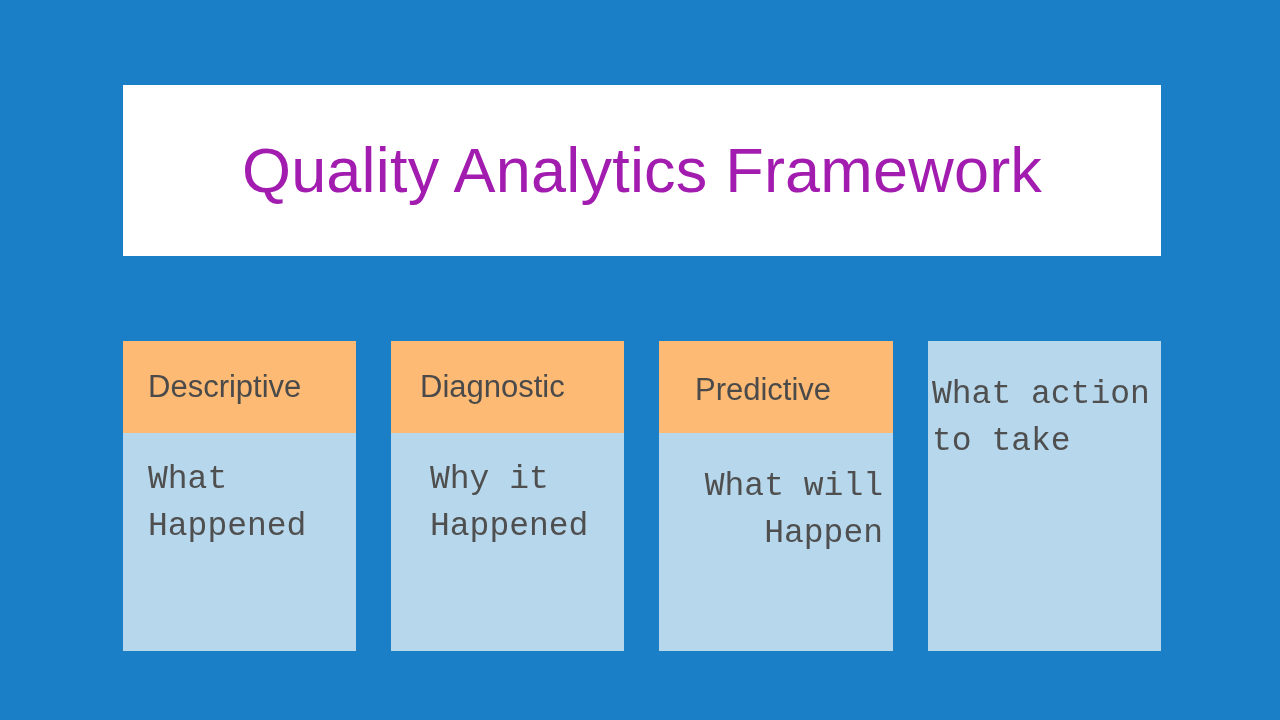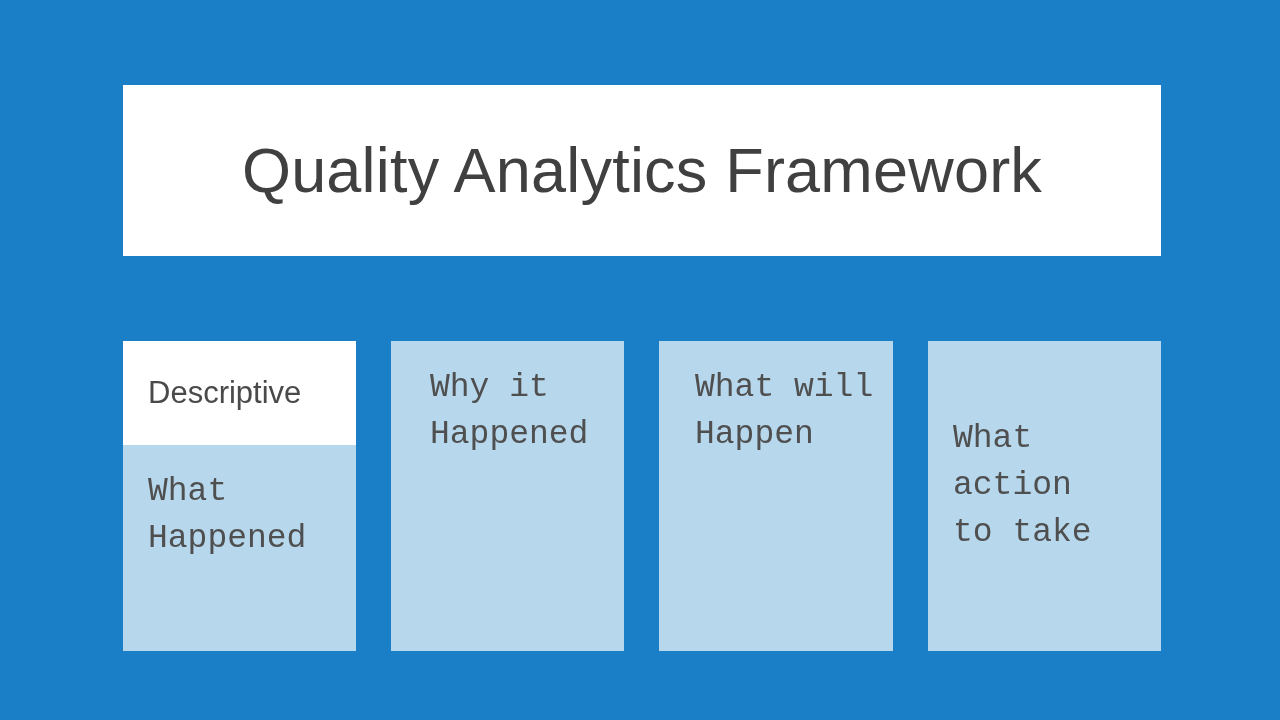--- a/index.html
+++ b/index.html
@@ -29,42 +29,42 @@
     height: 171px;
     background: #ffffff;
     display: flex;
     align-items: center;
     justify-content: center;
   }
   #title-text {
     font-family: "Liberation Sans", sans-serif;
     font-size: 63px;
     font-weight: 400;
-    color: #404040;
+    color: #a21caf;
     letter-spacing: 0.2px;
     line-height: 1.1;
     white-space: nowrap;
   }
 
   
   #cards-row {
     position: absolute;
     left: 0;
     top: 341px;
   }
   .card {
     position: absolute;
     top: 0;
     height: 310px;
     background: #b6d7ec;
     overflow: hidden;
   }
   .card-header {
-    height: 104px;
-    background: #ffffff;
+    height: 92px;
+    background: #fdba74;
     box-sizing: border-box;
     display: flex;
     align-items: center;
   }
   .card-header-text {
     font-family: "Liberation Sans", sans-serif;
     font-size: 31px;
     font-weight: 400;
     color: #4a4a4a;
     line-height: 1.15;
@@ -86,22 +86,22 @@
   #card-2 { left: 659px; width: 234px; }
   #card-3 { left: 928px; width: 233px; }
 
   #card-0 .card-header { padding-left: 25px; }
   #card-1 .card-header { padding-left: 29px; }
   #card-2 .card-header { padding-left: 36px; padding-top: 6px; }
   #card-3 .card-header { padding-left: 14px; }
 
   #card-0 .card-body { padding: 23px 10px 0 25px; }
   #card-1 .card-body { padding: 23px 10px 0 39px; }
-  #card-2 .card-body { padding: 23px 10px 0 36px; }
-  #card-3 .card-body { padding: 30px 8px 0 25px; margin-top: 44px; }
+  #card-2 .card-body { padding: 30px 10px 0 36px; text-align: right; }
+  #card-3 .card-body { padding: 30px 8px 0 4px; }
 </style>
 </head>
 <body>
 
 <div id="slide">
 
   <div id="title-banner">
     <div id="title-text">Quality Analytics Framework</div>
   </div>
 
@@ -109,25 +109,31 @@
 
     <div class="card" id="card-0">
       <div class="card-header">
         <span class="card-header-text">Descriptive</span>
       </div>
       <div class="card-body">What
 Happened</div>
     </div>
 
     <div class="card" id="card-1">
+      <div class="card-header">
+        <span class="card-header-text">Diagnostic</span>
+      </div>
       <div class="card-body">Why it
 Happened</div>
     </div>
 
     <div class="card" id="card-2">
+      <div class="card-header">
+        <span class="card-header-text">Predictive</span>
+      </div>
       <div class="card-body">What will
 Happen</div>
     </div>
 
     <div class="card" id="card-3">
       <div class="card-body">What action
 to take</div>
     </div>
 
   </div>

